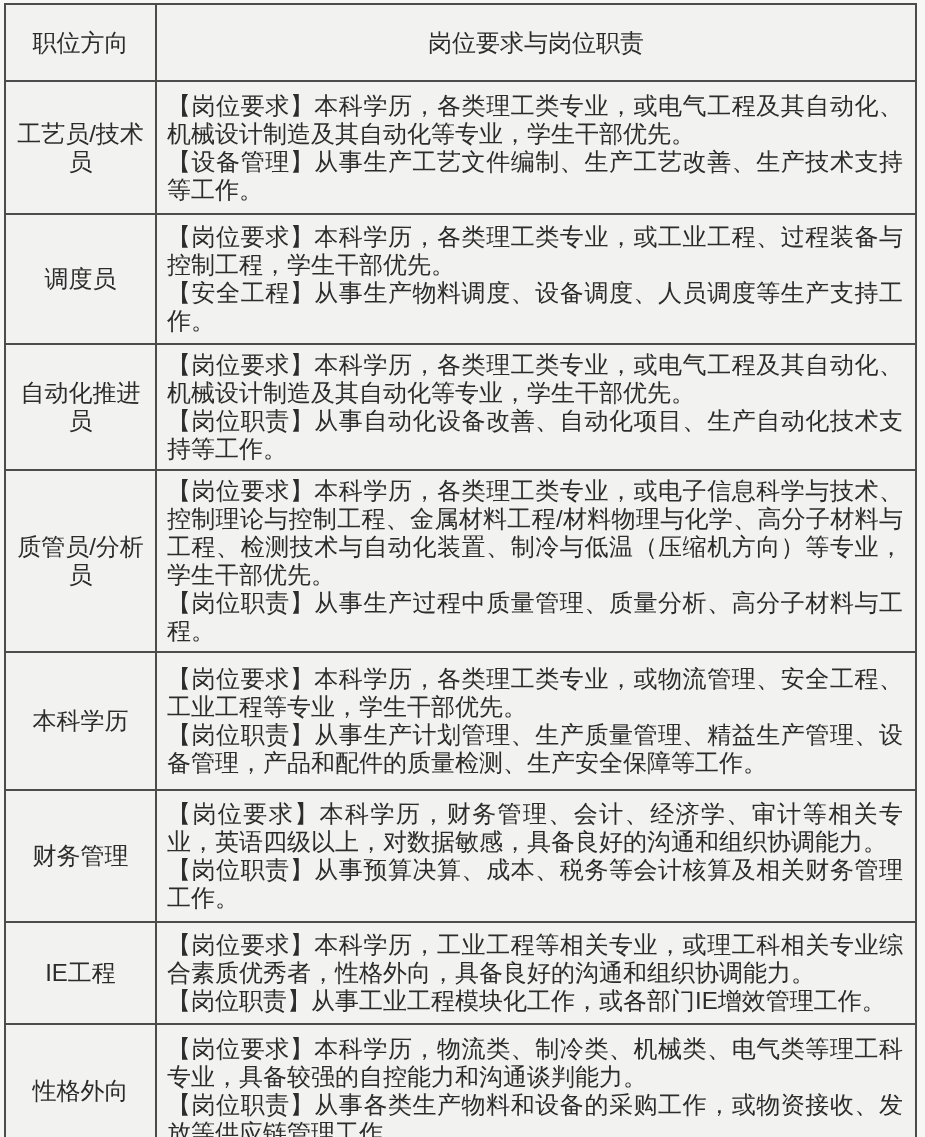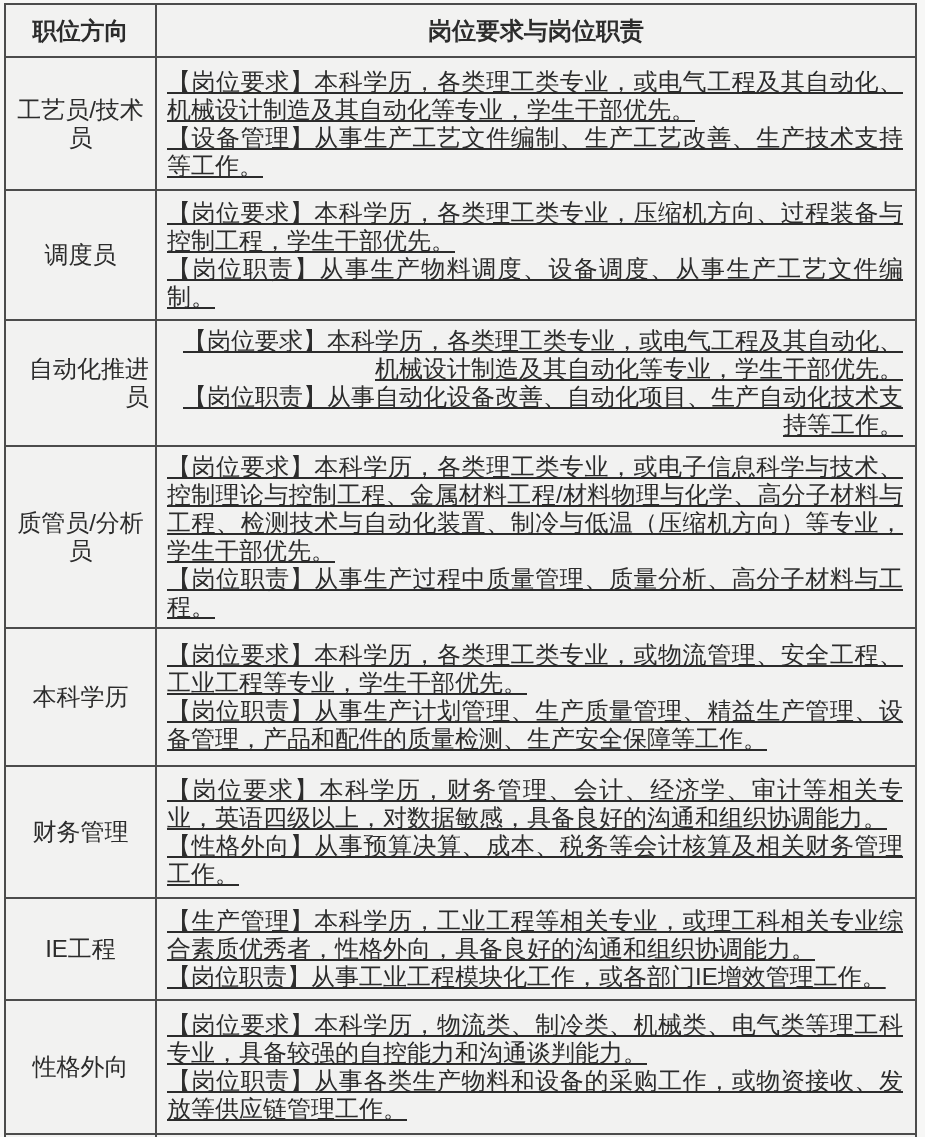--- a/index.html
+++ b/index.html
@@ -29,35 +29,34 @@
     font-weight: normal;
     vertical-align: middle;
   }
   th.col-pos, td.pos {
     width: 137px;
     text-align: center;
     padding: 4px 6px;
   }
   th.col-det {
     text-align: center;
-    padding: 4px 6px;
+    padding: 16px 6px;
   }
   td.det {
     text-align: justify;
     padding: 6px 12px 6px 10px;
-    text-decoration: underline;
   }
   td.det .para {
     margin: 0;
   }
   
-  thead tr th              { height: 43px; font-weight: bold;  }
+  thead tr th              { height: 43px;  }
   tbody tr:nth-child(1) td { height: 119px; }
   tbody tr:nth-child(2) td { height: 116px; }
-  tbody tr:nth-child(3) td { height: 112px; text-align: right; }
+  tbody tr:nth-child(3) td { height: 112px; }
   tbody tr:nth-child(4) td { height: 165px; }
   tbody tr:nth-child(5) td { height: 124px; }
   tbody tr:nth-child(6) td { height: 118px; margin-left: 40px; }
   tbody tr:nth-child(7) td { height: 88px;  }
   tbody tr:nth-child(8) td { height: 120px; }
   tbody tr:nth-child(9) td { height: 105px; }
 </style>
 </head>
 <body>
 
@@ -72,22 +71,22 @@
       <tr>
         <td class="pos">工艺员/技术员</td>
         <td class="det">
           <div class="para">【岗位要求】本科学历，各类理工类专业，或电气工程及其自动化、机械设计制造及其自动化等专业，学生干部优先。</div>
           <div class="para">【设备管理】从事生产工艺文件编制、生产工艺改善、生产技术支持等工作。</div>
         </td>
       </tr>
       <tr>
         <td class="pos">调度员</td>
         <td class="det">
-          <div class="para">【岗位要求】本科学历，各类理工类专业，压缩机方向、过程装备与控制工程，学生干部优先。</div>
-          <div class="para">【岗位职责】从事生产物料调度、设备调度、从事生产工艺文件编制。</div>
+          <div class="para">【岗位要求】本科学历，各类理工类专业，或工业工程、过程装备与控制工程，学生干部优先。</div>
+          <div class="para">【安全工程】从事生产物料调度、设备调度、人员调度等生产支持工作。</div>
         </td>
       </tr>
       <tr>
         <td class="pos">自动化推进员</td>
         <td class="det">
           <div class="para">【岗位要求】本科学历，各类理工类专业，或电气工程及其自动化、机械设计制造及其自动化等专业，学生干部优先。</div>
           <div class="para">【岗位职责】从事自动化设备改善、自动化项目、生产自动化技术支持等工作。</div>
         </td>
       </tr>
       <tr>
@@ -101,27 +100,27 @@
         <td class="pos">本科学历</td>
         <td class="det">
           <div class="para">【岗位要求】本科学历，各类理工类专业，或物流管理、安全工程、工业工程等专业，学生干部优先。</div>
           <div class="para">【岗位职责】从事生产计划管理、生产质量管理、精益生产管理、设备管理，产品和配件的质量检测、生产安全保障等工作。</div>
         </td>
       </tr>
       <tr>
         <td class="pos">财务管理</td>
         <td class="det">
           <div class="para">【岗位要求】本科学历，财务管理、会计、经济学、审计等相关专业，英语四级以上，对数据敏感，具备良好的沟通和组织协调能力。</div>
-          <div class="para">【性格外向】从事预算决算、成本、税务等会计核算及相关财务管理工作。</div>
+          <div class="para">【岗位职责】从事预算决算、成本、税务等会计核算及相关财务管理工作。</div>
         </td>
       </tr>
       <tr>
         <td class="pos">IE工程</td>
         <td class="det">
-          <div class="para">【生产管理】本科学历，工业工程等相关专业，或理工科相关专业综合素质优秀者，性格外向，具备良好的沟通和组织协调能力。</div>
+          <div class="para">【岗位要求】本科学历，工业工程等相关专业，或理工科相关专业综合素质优秀者，性格外向，具备良好的沟通和组织协调能力。</div>
           <div class="para">【岗位职责】从事工业工程模块化工作，或各部门IE增效管理工作。</div>
         </td>
       </tr>
       <tr>
         <td class="pos">性格外向</td>
         <td class="det">
           <div class="para">【岗位要求】本科学历，物流类、制冷类、机械类、电气类等理工科专业，具备较强的自控能力和沟通谈判能力。</div>
           <div class="para">【岗位职责】从事各类生产物料和设备的采购工作，或物资接收、发放等供应链管理工作。</div>
         </td>
       </tr>

